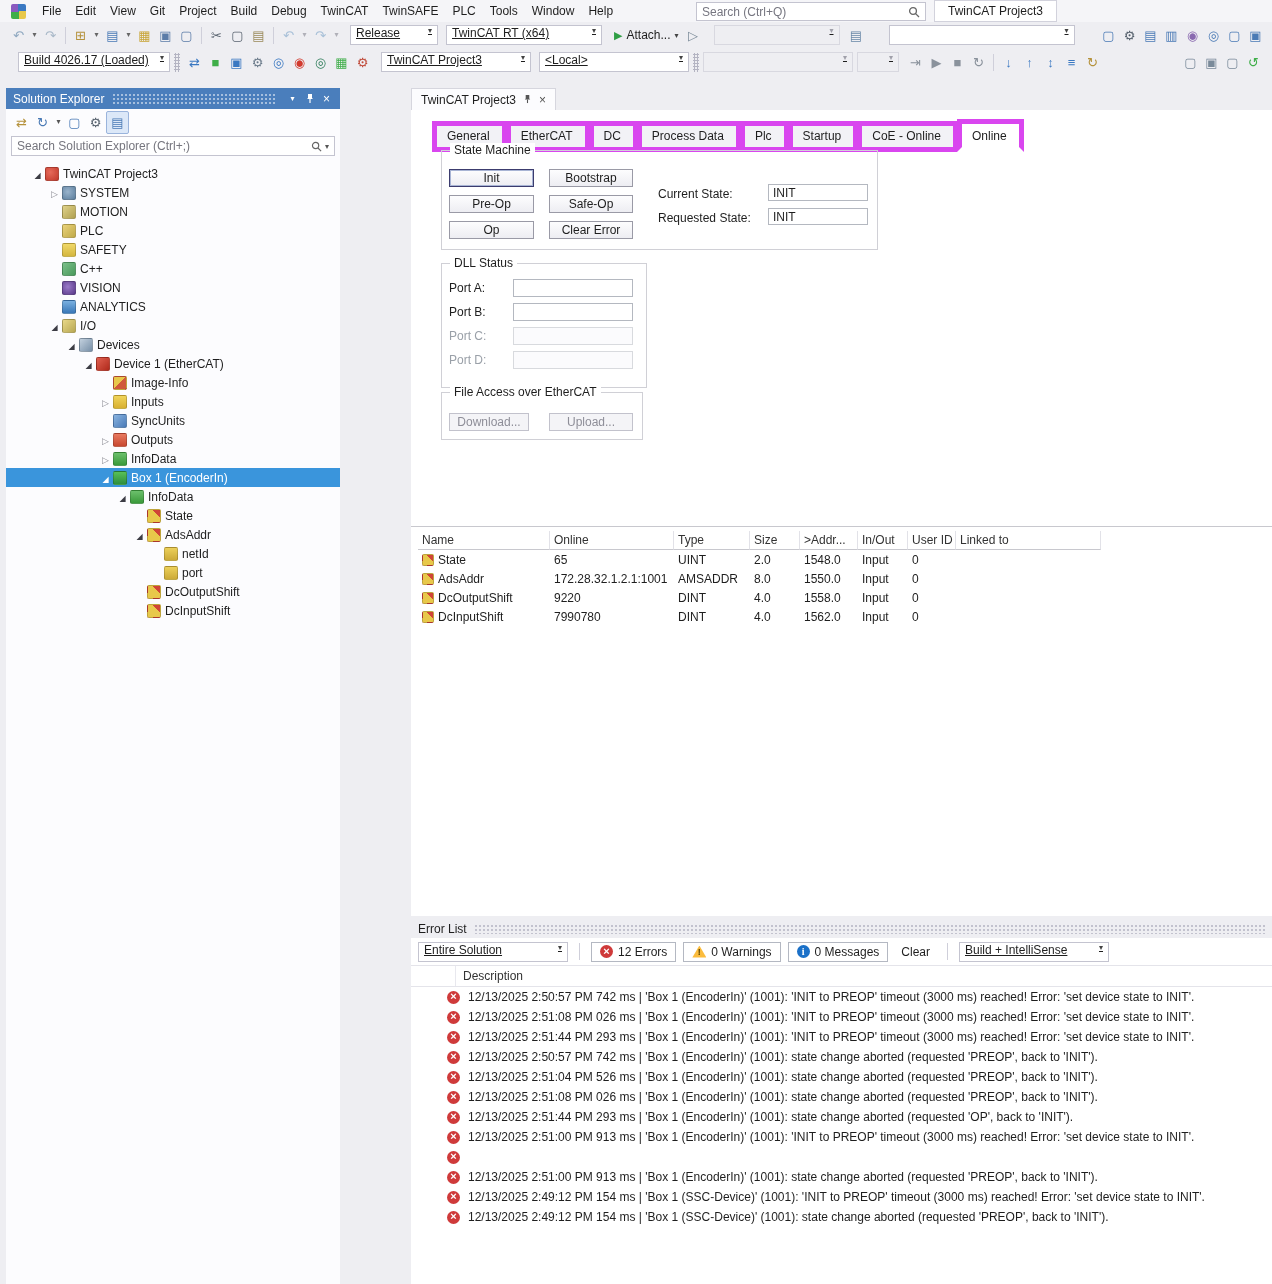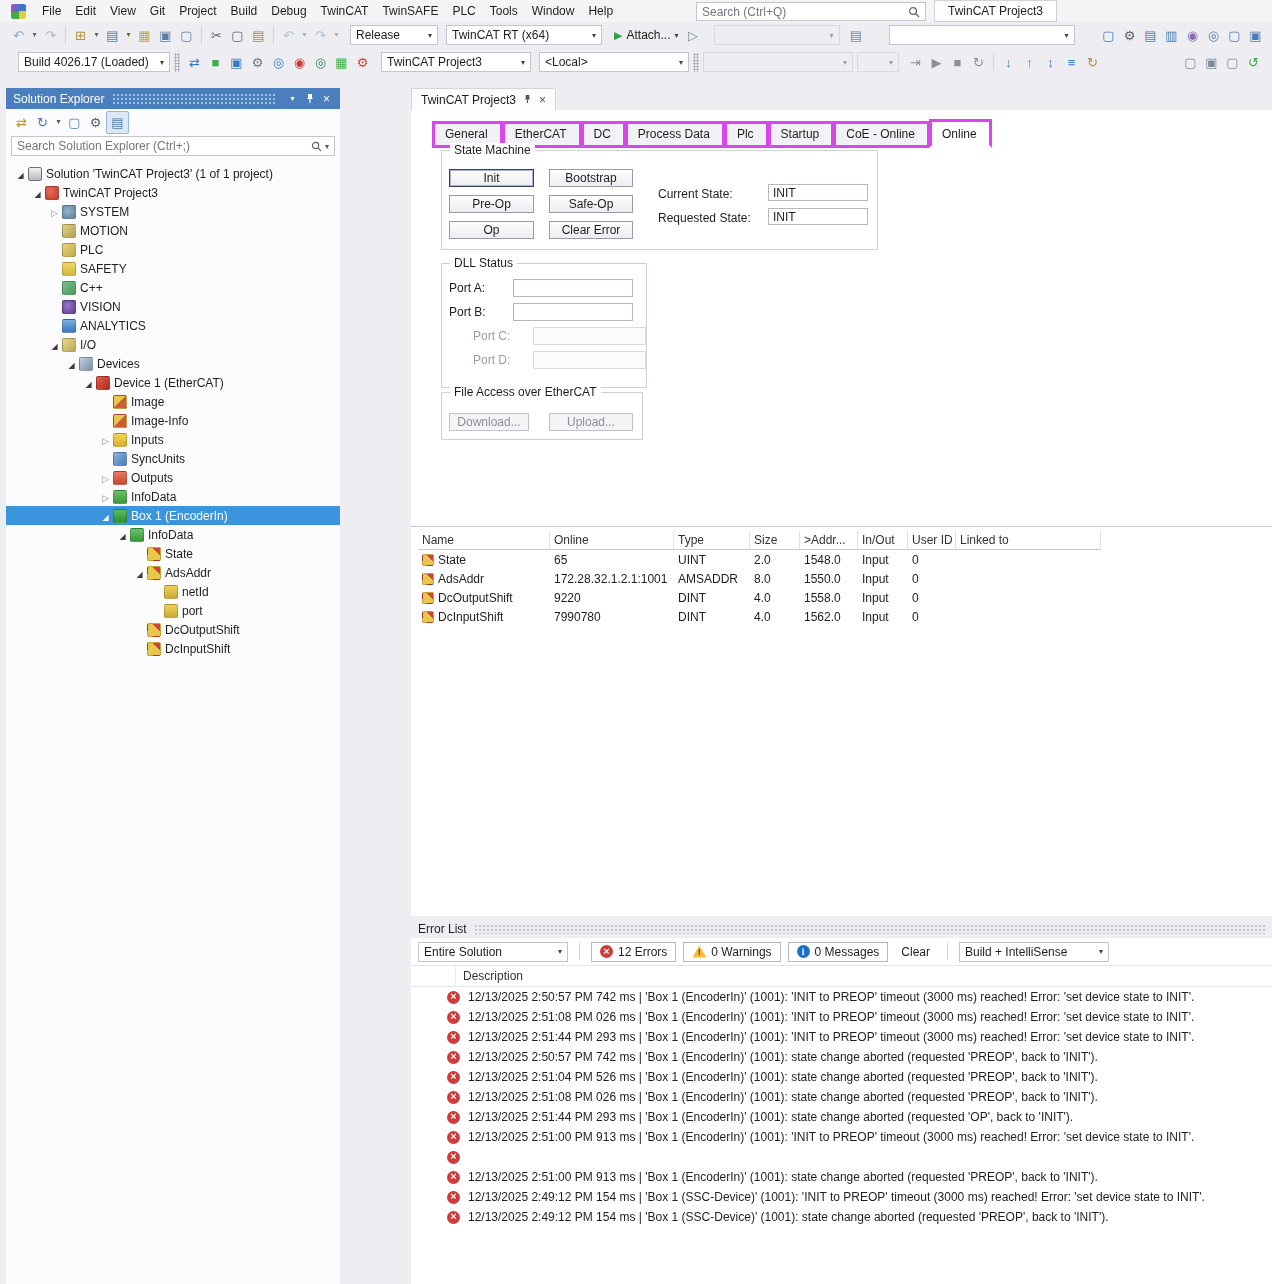--- a/index.html
+++ b/index.html
@@ -23,21 +23,21 @@
   #toolbar1{position:absolute;left:0;top:22px;right:0;height:26px;display:flex;align-items:center;padding-left:8px;}
   #toolbar2{position:absolute;left:0;top:48px;right:0;height:28px;display:flex;align-items:center;padding-left:6px;}
   .igroup{display:flex;align-items:center;}
   .tbi{width:21px;height:21px;display:flex;align-items:center;justify-content:center;border-radius:2px;flex:none;}
   .tbi .g{font-size:13px;line-height:1;color:var(--c,#777);}
   .tbi[data-name$="-menu"]{width:11px;}
   .tbi[data-name$="-menu"] .g{font-size:8px;}
   .tsep{width:1px;height:17px;background:#cfcfda;margin:0 4px;flex:none;}
   .grip{width:6px;height:19px;margin:0 4px;flex:none;
         background-image:radial-gradient(#b4b4c2 1px,transparent 1.2px);background-size:3px 3px;}
-  .combo{height:20px;background:#fff;border:1px solid #c4c4d0;display:flex;align-items:center;box-sizing:border-box;flex:none;}
+  .combo{height:20px;background:#fff;border:1px solid #c4c4d0;display:flex;box-sizing:border-box;flex:none;text-decoration:underline;}
   .combo .ct{padding:0 5px;flex:1;white-space:nowrap;overflow:hidden;}
   .combo .cb{width:14px;text-align:center;color:#444;font-size:8px;flex:none;}
   .combo.disabled{background:#eeeef2;border-color:#d8d8e0;}
   .combo.disabled .cb{color:#a0a0aa;}
   .attach{display:flex;align-items:center;gap:4px;height:22px;padding:0 4px;margin-left:8px;flex:none;}
   .attach .play{color:#2f9e44;font-size:11px;}
   .attach .cb{font-size:8px;color:#444;}
 
   
   #solution-explorer{position:absolute;left:6px;top:88px;width:334px;bottom:0;background:#fcfcfe;display:flex;flex-direction:column;}
@@ -83,21 +83,21 @@
   .ti[data-icon="var"]{background:linear-gradient(225deg,#d04437 30%,#e8c84a 30%);}
   .ti[data-icon="var2"]{background:linear-gradient(180deg,#ecd05a,#ccaa38);}
   .ti[data-icon="mappings"]{background:linear-gradient(135deg,#98a8e0,#5868b8);}
 
   
   #doc-tabstrip{position:absolute;left:411px;top:88px;right:0;height:22px;background:#eeeef2;display:flex;}
   .doc-tab{background:#fcfcfe;display:flex;align-items:center;gap:7px;padding:0 9px;border:1px solid #d6d6de;border-bottom:none;}
   .doc-tab .x{color:#555;font-size:12px;}
   #doc-body{position:absolute;left:411px;top:110px;right:0;height:806px;background:#fff;}
   #subtabs{position:absolute;left:21px;top:9px;display:flex;align-items:flex-end;}
-  .dtab{padding:3px 12px 4px 10px;border:3px solid #d946ef;background:#f2f2f6;margin-right:-1px;white-space:nowrap;}
+  .dtab{padding:3px 12px 4px 10px;border:5px solid #d946ef;background:#f2f2f6;margin-right:-1px;white-space:nowrap;}
   .dtab.active{background:#fff;padding-top:5px;border-bottom-color:#fff;position:relative;z-index:2;}
   .gbox{position:absolute;border:1px solid #d0d0d6;box-sizing:border-box;}
   .gtitle{position:absolute;top:-8px;left:8px;background:#fff;padding:0 4px;white-space:nowrap;}
   #gb-state{left:30px;top:40px;width:437px;height:100px;}
   #gb-dll{left:30px;top:153px;width:206px;height:125px;}
   #gb-file{left:30px;top:282px;width:202px;height:48px;}
   .btn{position:absolute;height:18px;background:linear-gradient(#fdfdfe,#ededf2);border:1px solid #9a9aa6;
        display:flex;align-items:center;justify-content:center;box-sizing:border-box;font-size:12px;cursor:default;}
   .btn.default{border:1px solid #3c3c6e;box-shadow:inset 0 0 0 1px #a8b4d4;}
   .btn.disabled{color:#8e8e98;background:#f4f4f7;border-color:#c2c2cc;}
@@ -109,21 +109,21 @@
   #btn-clearerror{left:107px;top:70px;width:84px;}
   .sm-label{position:absolute;left:216px;white-space:nowrap;}
   #lbl-current{top:36px;}  #lbl-requested{top:60px;}
   .valbox{position:absolute;left:326px;width:100px;height:17px;border:1px solid #b4b8c0;background:#fff;
           display:flex;align-items:center;padding-left:4px;box-sizing:border-box;}
   #val-current{top:33px;} #val-requested{top:57px;}
   .dll-rows{position:absolute;left:0;top:12px;right:0;}
   .dll-row{display:flex;align-items:center;height:24px;padding-left:7px;}
   .dll-row .plabel{width:64px;}
   .dll-row .pfield{width:120px;height:18px;border:1px solid #b4b8c0;background:#fff;box-sizing:border-box;}
-  .dll-row.disabled .plabel{color:#9aa0a8;margin-left:24px;}
+  .dll-row.disabled .plabel{color:#9aa0a8;}
   .dll-row.disabled .pfield{border-color:#d8dade;background:#fbfbfd;}
   #btn-download{left:7px;top:20px;width:80px;}
   #btn-upload{left:107px;top:20px;width:84px;}
   #grid-divider{position:absolute;left:0;right:0;top:416px;border-top:1px solid #c8c8ce;}
   #grid{position:absolute;left:7px;top:421px;width:696px;}
   .gridcols{display:grid;grid-template-columns:132px 124px 76px 50px 58px 50px 48px 145px;}
   .ghc{padding:2px 4px;border-right:1px solid #e2e2e8;border-bottom:1px solid #c8c8ce;color:#333;white-space:nowrap;overflow:hidden;}
   .grid-row{height:19px;}
   .gc{padding:2px 4px;white-space:nowrap;overflow:hidden;display:flex;align-items:center;gap:4px;}
 
@@ -452,25 +452,20 @@
   <div class="se-search" data-name="solution-search-input">
     <span class="ph" data-name="search-placeholder">Search Solution Explorer (Ctrl+;)</span>
     <svg width="11" height="11" viewBox="0 0 12 12" data-name="search-icon">
       <circle cx="5" cy="5" r="3.4" fill="none" stroke="#666" stroke-width="1.3"></circle>
       <line x1="7.6" y1="7.6" x2="11" y2="11" stroke="#666" stroke-width="1.3"></line>
     </svg>
     <span class="cb" data-name="chevron-down-icon">▾</span>
   </div>
   <div id="tree" data-name="solution-tree">
 
-      <div class="tree-row" data-name="tree-item" style="--lvl: 0;">
-        <span class="exp" data-name="expander-icon" data-exp="open"></span>
-        <span class="ti" data-name="tree-item-icon" data-icon="solution"></span>
-        <span class="tl" data-name="tree-item-label">Solution 'TwinCAT Project3' (1 of 1 project)</span>
-      </div>
 
       <div class="tree-row" data-name="tree-item" style="--lvl: 1;">
         <span class="exp" data-name="expander-icon" data-exp="open"></span>
         <span class="ti" data-name="tree-item-icon" data-icon="project"></span>
         <span class="tl" data-name="tree-item-label">TwinCAT Project3</span>
       </div>
 
       <div class="tree-row" data-name="tree-item" style="--lvl: 2;">
         <span class="exp" data-name="expander-icon" data-exp="closed"></span>
         <span class="ti" data-name="tree-item-icon" data-icon="system"></span>
@@ -524,25 +519,20 @@
         <span class="ti" data-name="tree-item-icon" data-icon="devices"></span>
         <span class="tl" data-name="tree-item-label">Devices</span>
       </div>
 
       <div class="tree-row" data-name="tree-item" style="--lvl: 4;">
         <span class="exp" data-name="expander-icon" data-exp="open"></span>
         <span class="ti" data-name="tree-item-icon" data-icon="ethercat"></span>
         <span class="tl" data-name="tree-item-label">Device 1 (EtherCAT)</span>
       </div>
 
-      <div class="tree-row" data-name="tree-item" style="--lvl: 5;">
-        <span class="exp" data-name="expander-icon" data-exp="none"></span>
-        <span class="ti" data-name="tree-item-icon" data-icon="image"></span>
-        <span class="tl" data-name="tree-item-label">Image</span>
-      </div>
 
       <div class="tree-row" data-name="tree-item" style="--lvl: 5;">
         <span class="exp" data-name="expander-icon" data-exp="none"></span>
         <span class="ti" data-name="tree-item-icon" data-icon="image"></span>
         <span class="tl" data-name="tree-item-label">Image-Info</span>
       </div>
 
       <div class="tree-row" data-name="tree-item" style="--lvl: 5;">
         <span class="exp" data-name="expander-icon" data-exp="closed"></span>
         <span class="ti" data-name="tree-item-icon" data-icon="inputs"></span>

